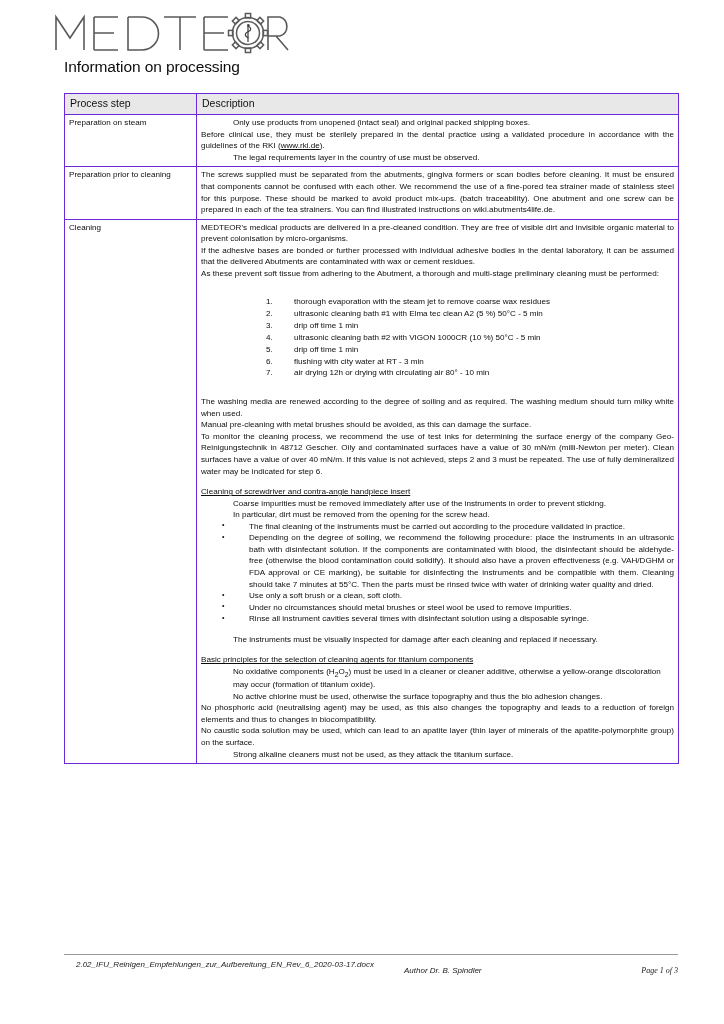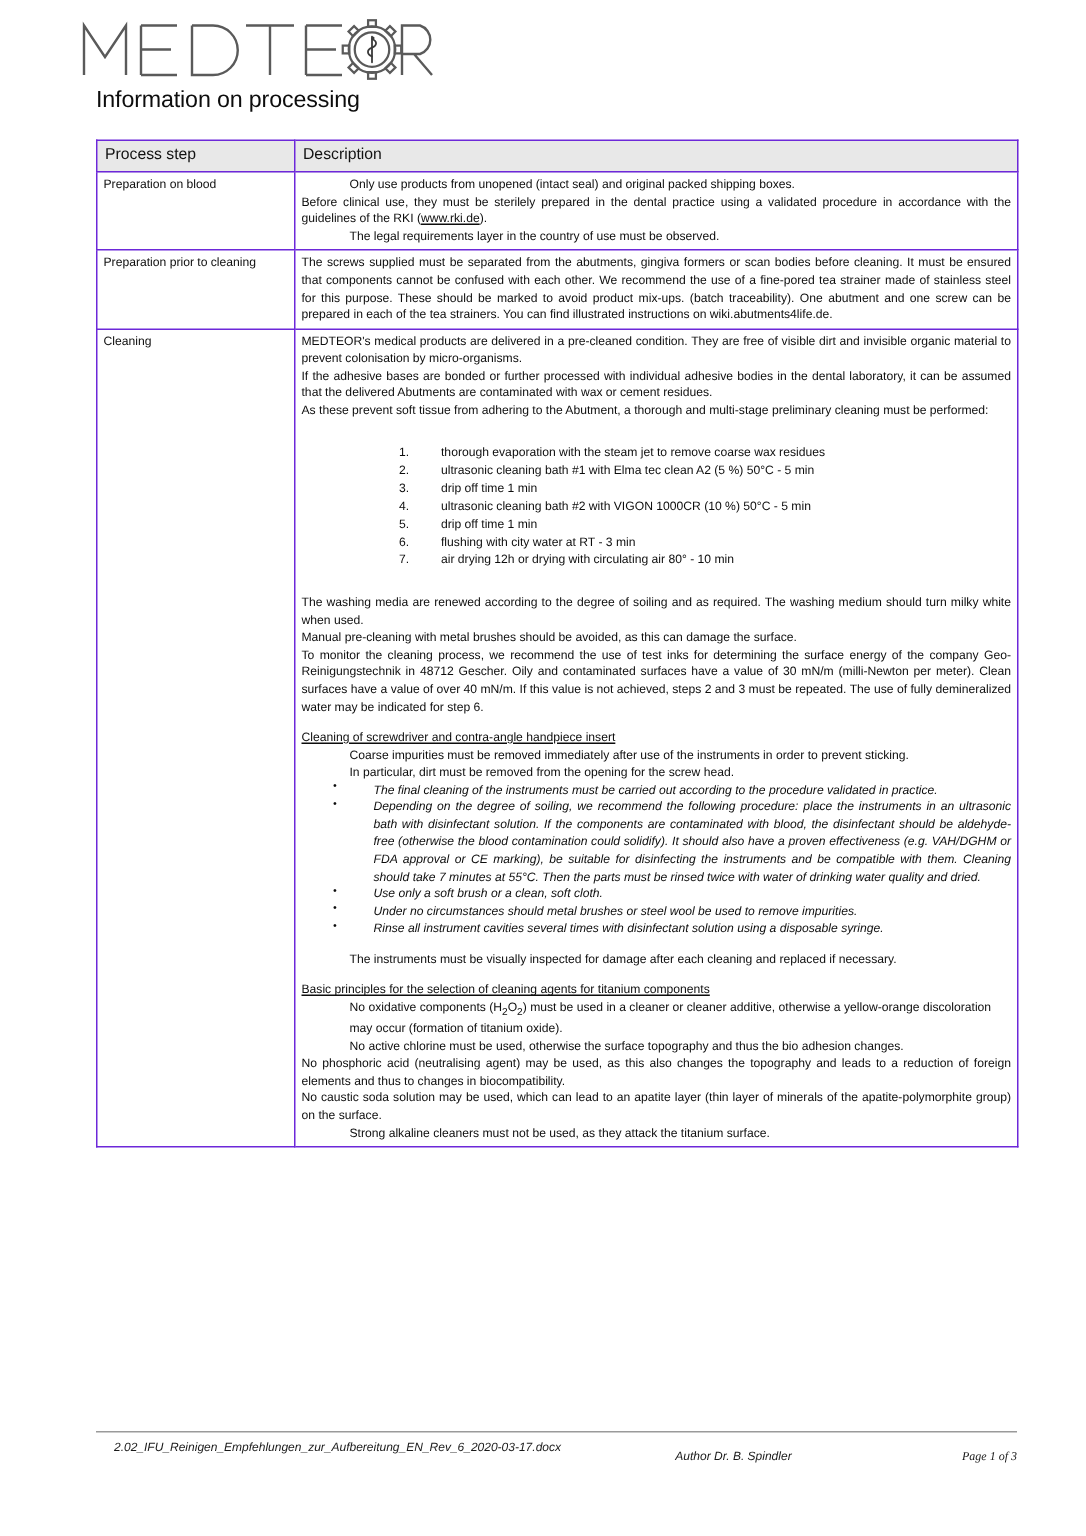--- a/index.html
+++ b/index.html
@@ -115,21 +115,20 @@
   ul.bullets {
     margin: 0;
     padding: 0;
     list-style: none;
   }
   ul.bullets li {
     position: relative;
     padding-left: 48px;
     line-height: 1.43;
     text-align: justify;
-    font-style: italic;
   }
   ul.bullets li::before {
     content: "\2022";
     position: absolute;
     left: 21px;
     top: -0.5px;
     font-size: 7px;
   }
 
   .uline { text-decoration: underline; margin-top: 44px; }
@@ -158,21 +157,20 @@
     left: 12px;
     top: 0;
     width: 320px;
     line-height: 1.4;
   }
   .footer-author {
     position: absolute;
     left: 340px;
     top: 7px;
     width: 170px;
-    text-align: center;
   }
   .footer-page {
     position: absolute;
     right: 0;
     top: 7px;
     text-align: right;
     font-family: Liberation Serif, serif;
   }
 </style>
 </head>
@@ -232,21 +230,21 @@
     </colgroup>
     <thead>
       <tr>
         <th>Process step</th>
         <th>Description</th>
       </tr>
     </thead>
     <tbody>
 
       <tr>
-        <td class="cell-step">Preparation on blood</td>
+        <td class="cell-step">Preparation on steam</td>
         <td class="cell-desc">
           <p class="nojust">Only use products from unopened (intact seal) and original packed shipping boxes.</p>
           <p>Before clinical use, they must be sterilely prepared in the dental practice using a validated procedure in accordance with the guidelines of the RKI (<span class="uline">www.rki.de</span>).</p>
           <p class="nojust">The legal requirements layer in the country of use must be observed.</p>
         </td>
       </tr>
 
       <tr>
         <td class="cell-step">Preparation prior to cleaning</td>
         <td class="cell-desc">

